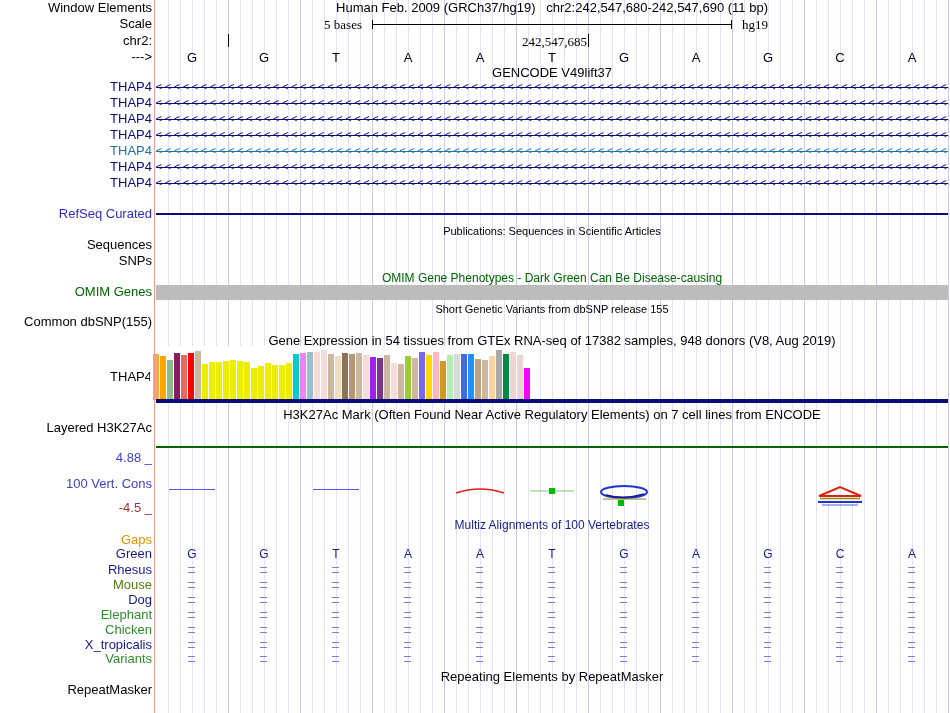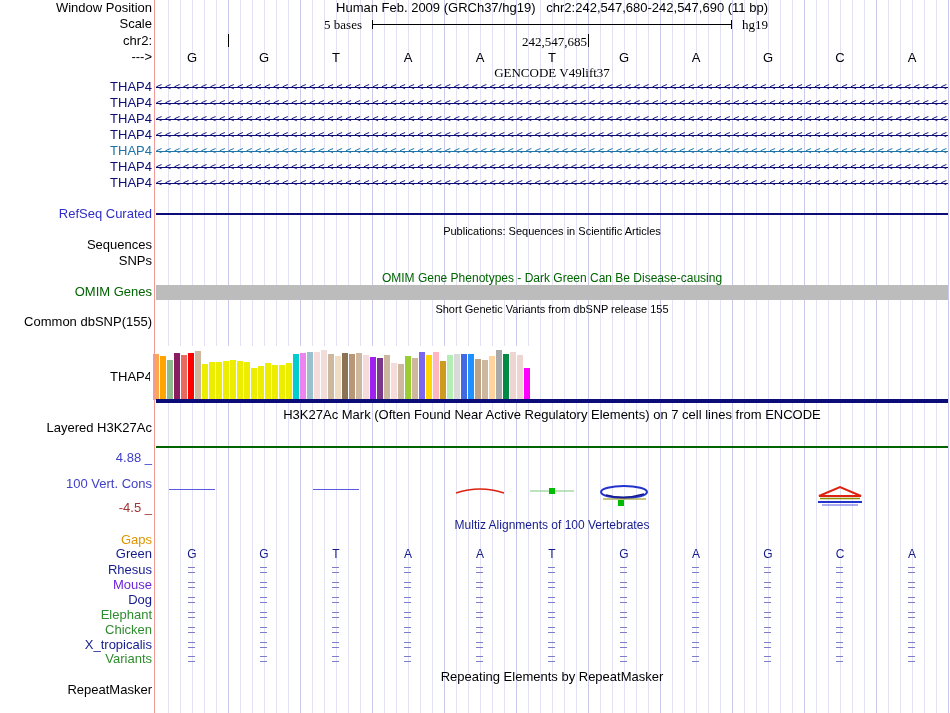--- a/index.html
+++ b/index.html
@@ -93,21 +93,21 @@
       <div class="gl dark" style="left:876px;"></div>
       <div class="gl" style="left:888px;"></div>
       <div class="gl" style="left:900px;"></div>
       <div class="gl" style="left:912px;"></div>
       <div class="gl" style="left:924px;"></div>
       <div class="gl" style="left:936px;"></div>
       <div class="gl dark" style="left:948px;"></div>
     </div>
   <div class="pinkline"></div>
 
-  <div class="tlabel" style="top:1px;">Window Position</div>
+  <div class="tlabel" style="top:1px;">Window Elements</div>
   <div class="ctitle big" style="top:1px;">
     <span>Human Feb. 2009 (GRCh37/hg19)</span>&nbsp;&nbsp;&nbsp;<span>chr2:242,547,680-242,547,690 (11 bp)</span>
   </div>
 
   <div class="tlabel" style="top:17px;">Scale</div>
   <div class="abs big" style="top:17px;right:588px;text-align:right;">5 bases</div>
   <div class="rulerline" style="left:372px;top:24px;width:360px;"></div>
   <div class="tick" style="left:372px;top:20px;height:9px;"></div>
   <div class="tick" style="left:731px;top:20px;height:9px;"></div>
   <div class="abs big" style="top:17px;left:742px;">hg19</div>
@@ -125,21 +125,21 @@
       <div class="basecell" style="left:372px;top:50px;font-size:13px;">A</div>
       <div class="basecell" style="left:444px;top:50px;font-size:13px;">A</div>
       <div class="basecell" style="left:516px;top:50px;font-size:13px;">T</div>
       <div class="basecell" style="left:588px;top:50px;font-size:13px;">G</div>
       <div class="basecell" style="left:660px;top:50px;font-size:13px;">A</div>
       <div class="basecell" style="left:732px;top:50px;font-size:13px;">G</div>
       <div class="basecell" style="left:804px;top:50px;font-size:13px;">C</div>
       <div class="basecell" style="left:876px;top:50px;font-size:13px;">A</div>
     </div>
 
-  <div class="ctitle big" style="top:66px;font-family:Liberation Serif, serif;">GENCODE V49lift37</div>
+  <div class="ctitle big" style="top:66px;">GENCODE V49lift37</div>
   <div id="genelabels">
       <div class="tlabel" style="top:80px;color:#0C0C78;">THAP4</div>
       <div class="tlabel" style="top:96px;color:#0C0C78;">THAP4</div>
       <div class="tlabel" style="top:112px;color:#0C0C78;">THAP4</div>
       <div class="tlabel" style="top:128px;color:#0C0C78;">THAP4</div>
       <div class="tlabel" style="top:144px;color:#1C74A8;">THAP4</div>
       <div class="tlabel" style="top:160px;color:#0C0C78;">THAP4</div>
       <div class="tlabel" style="top:176px;color:#0C0C78;">THAP4</div>
     </div>
   <div id="generows">
@@ -173,20 +173,21 @@
   <div class="tlabel" style="top:238px;">Sequences</div>
   <div class="tlabel" style="top:254px;">SNPs</div>
 
   <div class="ctitle small" style="top:272px;color:#006400;font-size:12px;">OMIM Gene Phenotypes - Dark Green Can Be Disease-causing</div>
   <div class="tlabel" style="top:285px;color:#006400;">OMIM Genes</div>
   <div class="hline" style="top:285px;height:15px;background:#BCBCBC;"></div>
 
   <div class="ctitle small" style="top:303px;">Short Genetic Variants from dbSNP release 155</div>
   <div class="tlabel" style="top:315px;">Common dbSNP(155)</div>
 
+  <div class="ctitle big" style="top:334px;">Gene Expression in 54 tissues from GTEx RNA-seq of 17382 samples, 948 donors (V8, Aug 2019)</div>
   <div class="abs" style="left:150px;top:346px;width:388px;height:54px;background:#fff;z-index:2;"></div>
   <div class="tlabel" style="top:370px;">THAP4</div>
   <div id="gtexbars">
       <div class="bar" style="left:153px;top:354px;height:46px;background:#FFA54F;"></div>
       <div class="bar" style="left:160px;top:356px;height:44px;background:#FFA500;"></div>
       <div class="bar" style="left:167px;top:360px;height:40px;background:#8FBC8F;"></div>
       <div class="bar" style="left:174px;top:353px;height:47px;background:#8B1C62;"></div>
       <div class="bar" style="left:181px;top:355px;height:45px;background:#E9695F;"></div>
       <div class="bar" style="left:188px;top:353px;height:47px;background:#FF0000;"></div>
       <div class="bar" style="left:195px;top:351px;height:49px;background:#CDB79E;"></div>
@@ -285,21 +286,21 @@
       <div class="eqmark" style="left:260px;top:567px;"></div>
       <div class="eqmark" style="left:332px;top:567px;"></div>
       <div class="eqmark" style="left:404px;top:567px;"></div>
       <div class="eqmark" style="left:476px;top:567px;"></div>
       <div class="eqmark" style="left:548px;top:567px;"></div>
       <div class="eqmark" style="left:620px;top:567px;"></div>
       <div class="eqmark" style="left:692px;top:567px;"></div>
       <div class="eqmark" style="left:764px;top:567px;"></div>
       <div class="eqmark" style="left:836px;top:567px;"></div>
       <div class="eqmark" style="left:908px;top:567px;"></div>
-      <div class="tlabel" style="top:578px;color:#6d28d9;">Mouse</div>
+      <div class="tlabel" style="top:578px;color:#4d7c0f;">Mouse</div>
       <div class="eqmark" style="left:188px;top:582px;"></div>
       <div class="eqmark" style="left:260px;top:582px;"></div>
       <div class="eqmark" style="left:332px;top:582px;"></div>
       <div class="eqmark" style="left:404px;top:582px;"></div>
       <div class="eqmark" style="left:476px;top:582px;"></div>
       <div class="eqmark" style="left:548px;top:582px;"></div>
       <div class="eqmark" style="left:620px;top:582px;"></div>
       <div class="eqmark" style="left:692px;top:582px;"></div>
       <div class="eqmark" style="left:764px;top:582px;"></div>
       <div class="eqmark" style="left:836px;top:582px;"></div>

